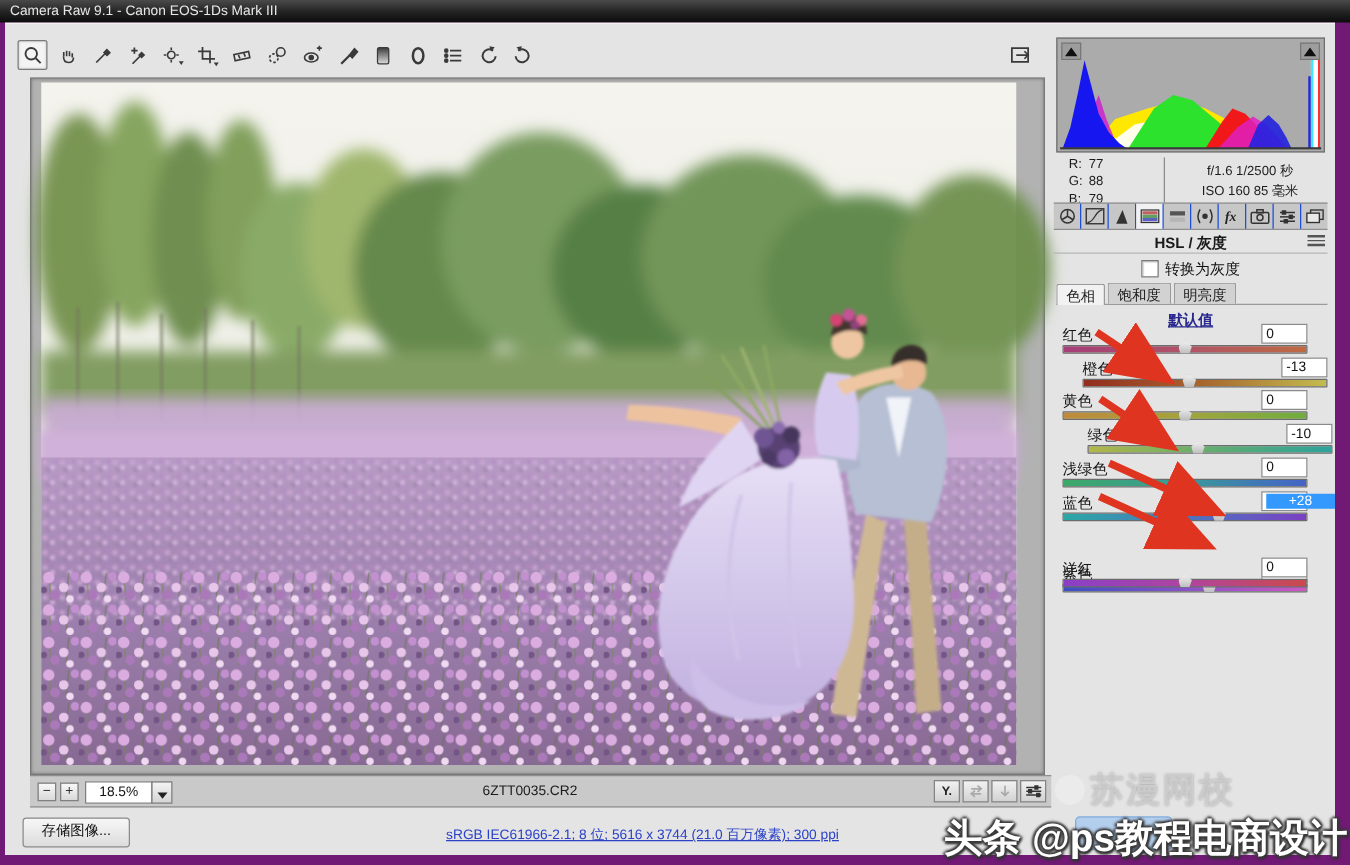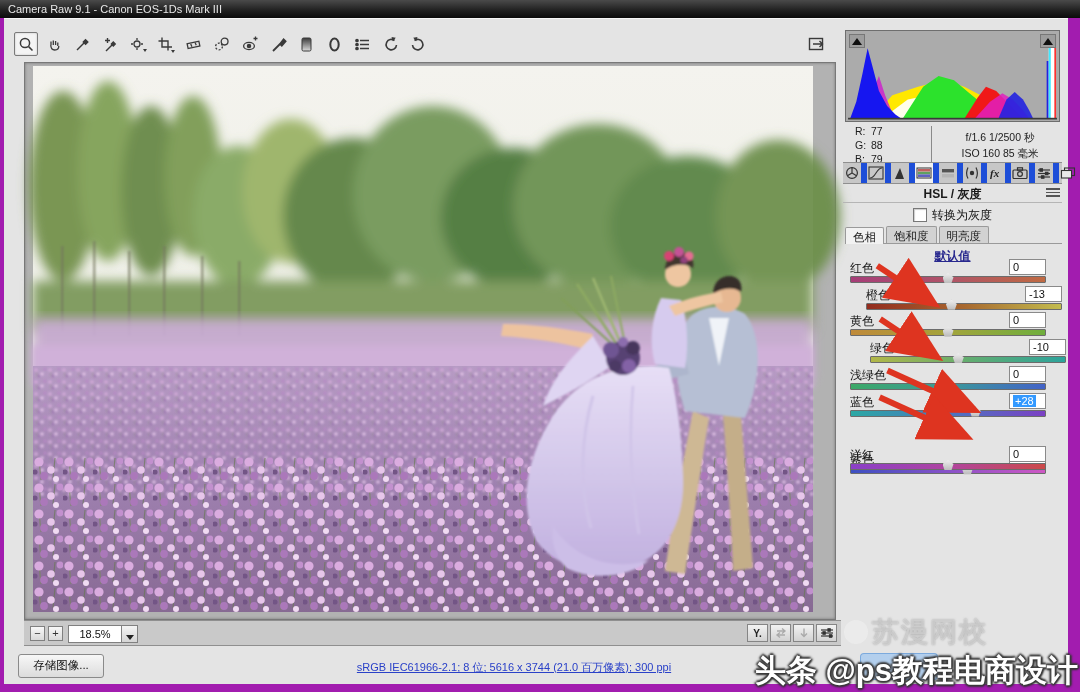--- a/index.html
+++ b/index.html
@@ -1,16 +1,16 @@
 <!DOCTYPE html>
 <html><head>
 <meta charset="utf-8">
 <style>
   html,body{margin:0;padding:0;background:#555;}
-  .win{position:relative;width:1080px;height:692px;background:#a21caf;
+  .win{position:relative;width:1080px;height:692px;background:#701a75;
        font-family:"Liberation Sans",sans-serif;overflow:hidden;user-select:none;}
   
   .titlebar{position:absolute;left:0;top:0;width:1080px;height:18px;
     background:linear-gradient(#4a4a4a,#222 55%,#0b0b0b);color:#e8e8e8;
     font-size:11px;line-height:18px;padding-left:8px;box-sizing:border-box;}
   
   .dlg{position:absolute;left:4px;top:18px;right:12px;bottom:8px;background:#e4e4e4;
        box-shadow:inset 0 1px 0 #f6f6f6;}
   
   .tools{position:absolute;left:10px;top:13px;height:26px;display:flex;align-items:center;gap:4px;}
@@ -27,21 +27,21 @@
   .clip{position:absolute;top:3px;width:14px;height:12px;background:#9d9d9d;border:1px solid #777;display:flex;align-items:center;justify-content:center;}
   .clip i{width:0;height:0;border-left:5px solid transparent;border-right:5px solid transparent;border-bottom:7px solid #101010;}
   .rgbinfo{position:absolute;left:845px;top:106px;width:212px;height:42px;font-size:10.5px;color:#1c1c1c;}
   .rgbcol{position:absolute;left:6px;top:0;line-height:14px;}
   .rgbcol b{display:inline-block;width:16px;font-weight:normal;}
   .vdiv{position:absolute;left:82px;top:2px;width:1px;height:40px;background:#8a8a8a;}
   .expo{position:absolute;left:92px;top:5px;width:118px;text-align:center;line-height:16px;}
   
   .ptabs{position:absolute;left:839px;top:144px;width:219px;height:20px;background:#c7c7c7;
      border-top:1px solid #8f8f8f;border-bottom:1px solid #8f8f8f;display:flex;}
-  .ptab{flex:1;display:flex;align-items:center;justify-content:center;border-right:6px solid #1d4ed8;}
+  .ptab{flex:1;display:flex;align-items:center;justify-content:center;border-right:1px solid #1d4ed8;}
   .ptab.sel{background:#f1f1f1;}
   .ptitle{position:absolute;left:839px;top:168px;width:219px;text-align:center;font-size:12px;color:#1a1a1a;font-weight:bold;}
   .pflyout{position:absolute;left:1042px;top:168px;width:14px;height:11px;}
   .pflyout span{display:block;height:1.5px;background:#555;margin:2px 0;}
   .ptitle-line{position:absolute;left:839px;top:184px;width:219px;height:1px;background:#b5b5b5;}
   
   .cbrow{position:absolute;left:839px;top:188px;width:219px;height:18px;display:flex;align-items:center;justify-content:center;gap:5px;font-size:12px;color:#111;}
   .cbox{width:12px;height:12px;background:#fff;border:1px solid #777;box-shadow:inset 1px 1px 1px #ccc;}
   
   .subtabs{position:absolute;left:841px;top:208px;width:217px;height:17px;display:flex;border-bottom:1px solid #9a9a9a;}
@@ -49,21 +49,21 @@
         background:#d2d2d2;margin-right:2px;border-radius:2px 2px 0 0;}
   .stab.sel{background:#f2f2f2;position:relative;top:1px;padding-bottom:2px;}
   .deflink{position:absolute;left:839px;top:230px;width:219px;text-align:center;font-size:12px;}
   .deflink a{color:#28288e;text-decoration:underline;font-weight:bold;}
   
   .sliders{position:absolute;left:844px;top:242px;width:200px;height:218px;}
   .srow{position:absolute;left:0;width:200px;height:26px;}
   .slabel{position:absolute;left:2px;top:0;font-size:12px;color:#141414;}
   .svalbox{position:absolute;right:2px;top:-1px;width:32px;height:14px;background:#fff;border:1px solid #8a8a8a;
            font-size:11px;line-height:14px;padding-left:3px;color:#111;}
-  .svalbox .sel{background:#3399ff;color:#fff;padding:0 2px;}
+  .svalbox .sel{background:#3399ff;color:#fff;padding:0 18px;}
   .strack{position:absolute;left:2px;right:2px;top:16px;height:5px;border:1px solid #6c6c6c;border-radius:1px;}
   .sthumb{position:absolute;top:-4px;width:11px;height:10px;background:linear-gradient(#efefef,#bdbdbd);
       clip-path:polygon(50% 0,100% 42%,82% 100%,18% 100%,0 42%);filter:drop-shadow(0 0 1px #444);}
   .arrowlayer{position:absolute;left:844px;top:202px;width:216px;height:262px;pointer-events:none;}
   
   .bstrip{position:absolute;left:20px;top:602px;width:817px;height:26px;background:#c9c9c9;
      border:1px solid #8f8f8f;border-left:none;border-right:none;box-sizing:border-box;}
   .zbtn{position:absolute;top:5px;width:15px;height:15px;background:linear-gradient(#f8f8f8,#d9d9d9);
         border:1px solid #808080;font-size:11px;line-height:13px;text-align:center;color:#333;box-sizing:border-box;}
   .zfield{position:absolute;left:44px;top:4px;width:52px;height:16px;background:#fff;border:1px solid #808080;
@@ -572,20 +572,21 @@
         <line x1="32.2" y1="99.1" x2="86.2" y2="135.1" stroke="#de3420" stroke-width="6" marker-end="url(#ah)"></line>
         <line x1="39.44" y1="150.5" x2="123.44" y2="188.5" stroke="#de3420" stroke-width="6" marker-end="url(#ah)"></line>
         <line x1="31.599999999999994" y1="177.2" x2="115.6" y2="215.2" stroke="#de3420" stroke-width="6" marker-end="url(#ah)"></line>
       </svg>
 
     <div class="bstrip">
       <span class="zbtn" style="left:6px">−</span>
       <span class="zbtn" style="left:24px">+</span>
       <span class="zfield">18.5%</span>
       <span class="zdrop"><i></i></span>
+      <span class="fname">6ZTT0035.CR2</span>
       <span class="pvgroup">
         <span class="pvbtn">
             <b>Y.</b>
           </span>
         <span class="pvbtn dis">
           <svg width="12" height="12">
               <g fill="none" stroke="#aaa" stroke-width="1.4">
                 <path d="M2 4 h7 M7 1.5 L10 4 L7 6.5"></path>
                 <path d="M10 8 h-7 M5 5.5 L2 8 L5 10.5"></path>
               </g>

